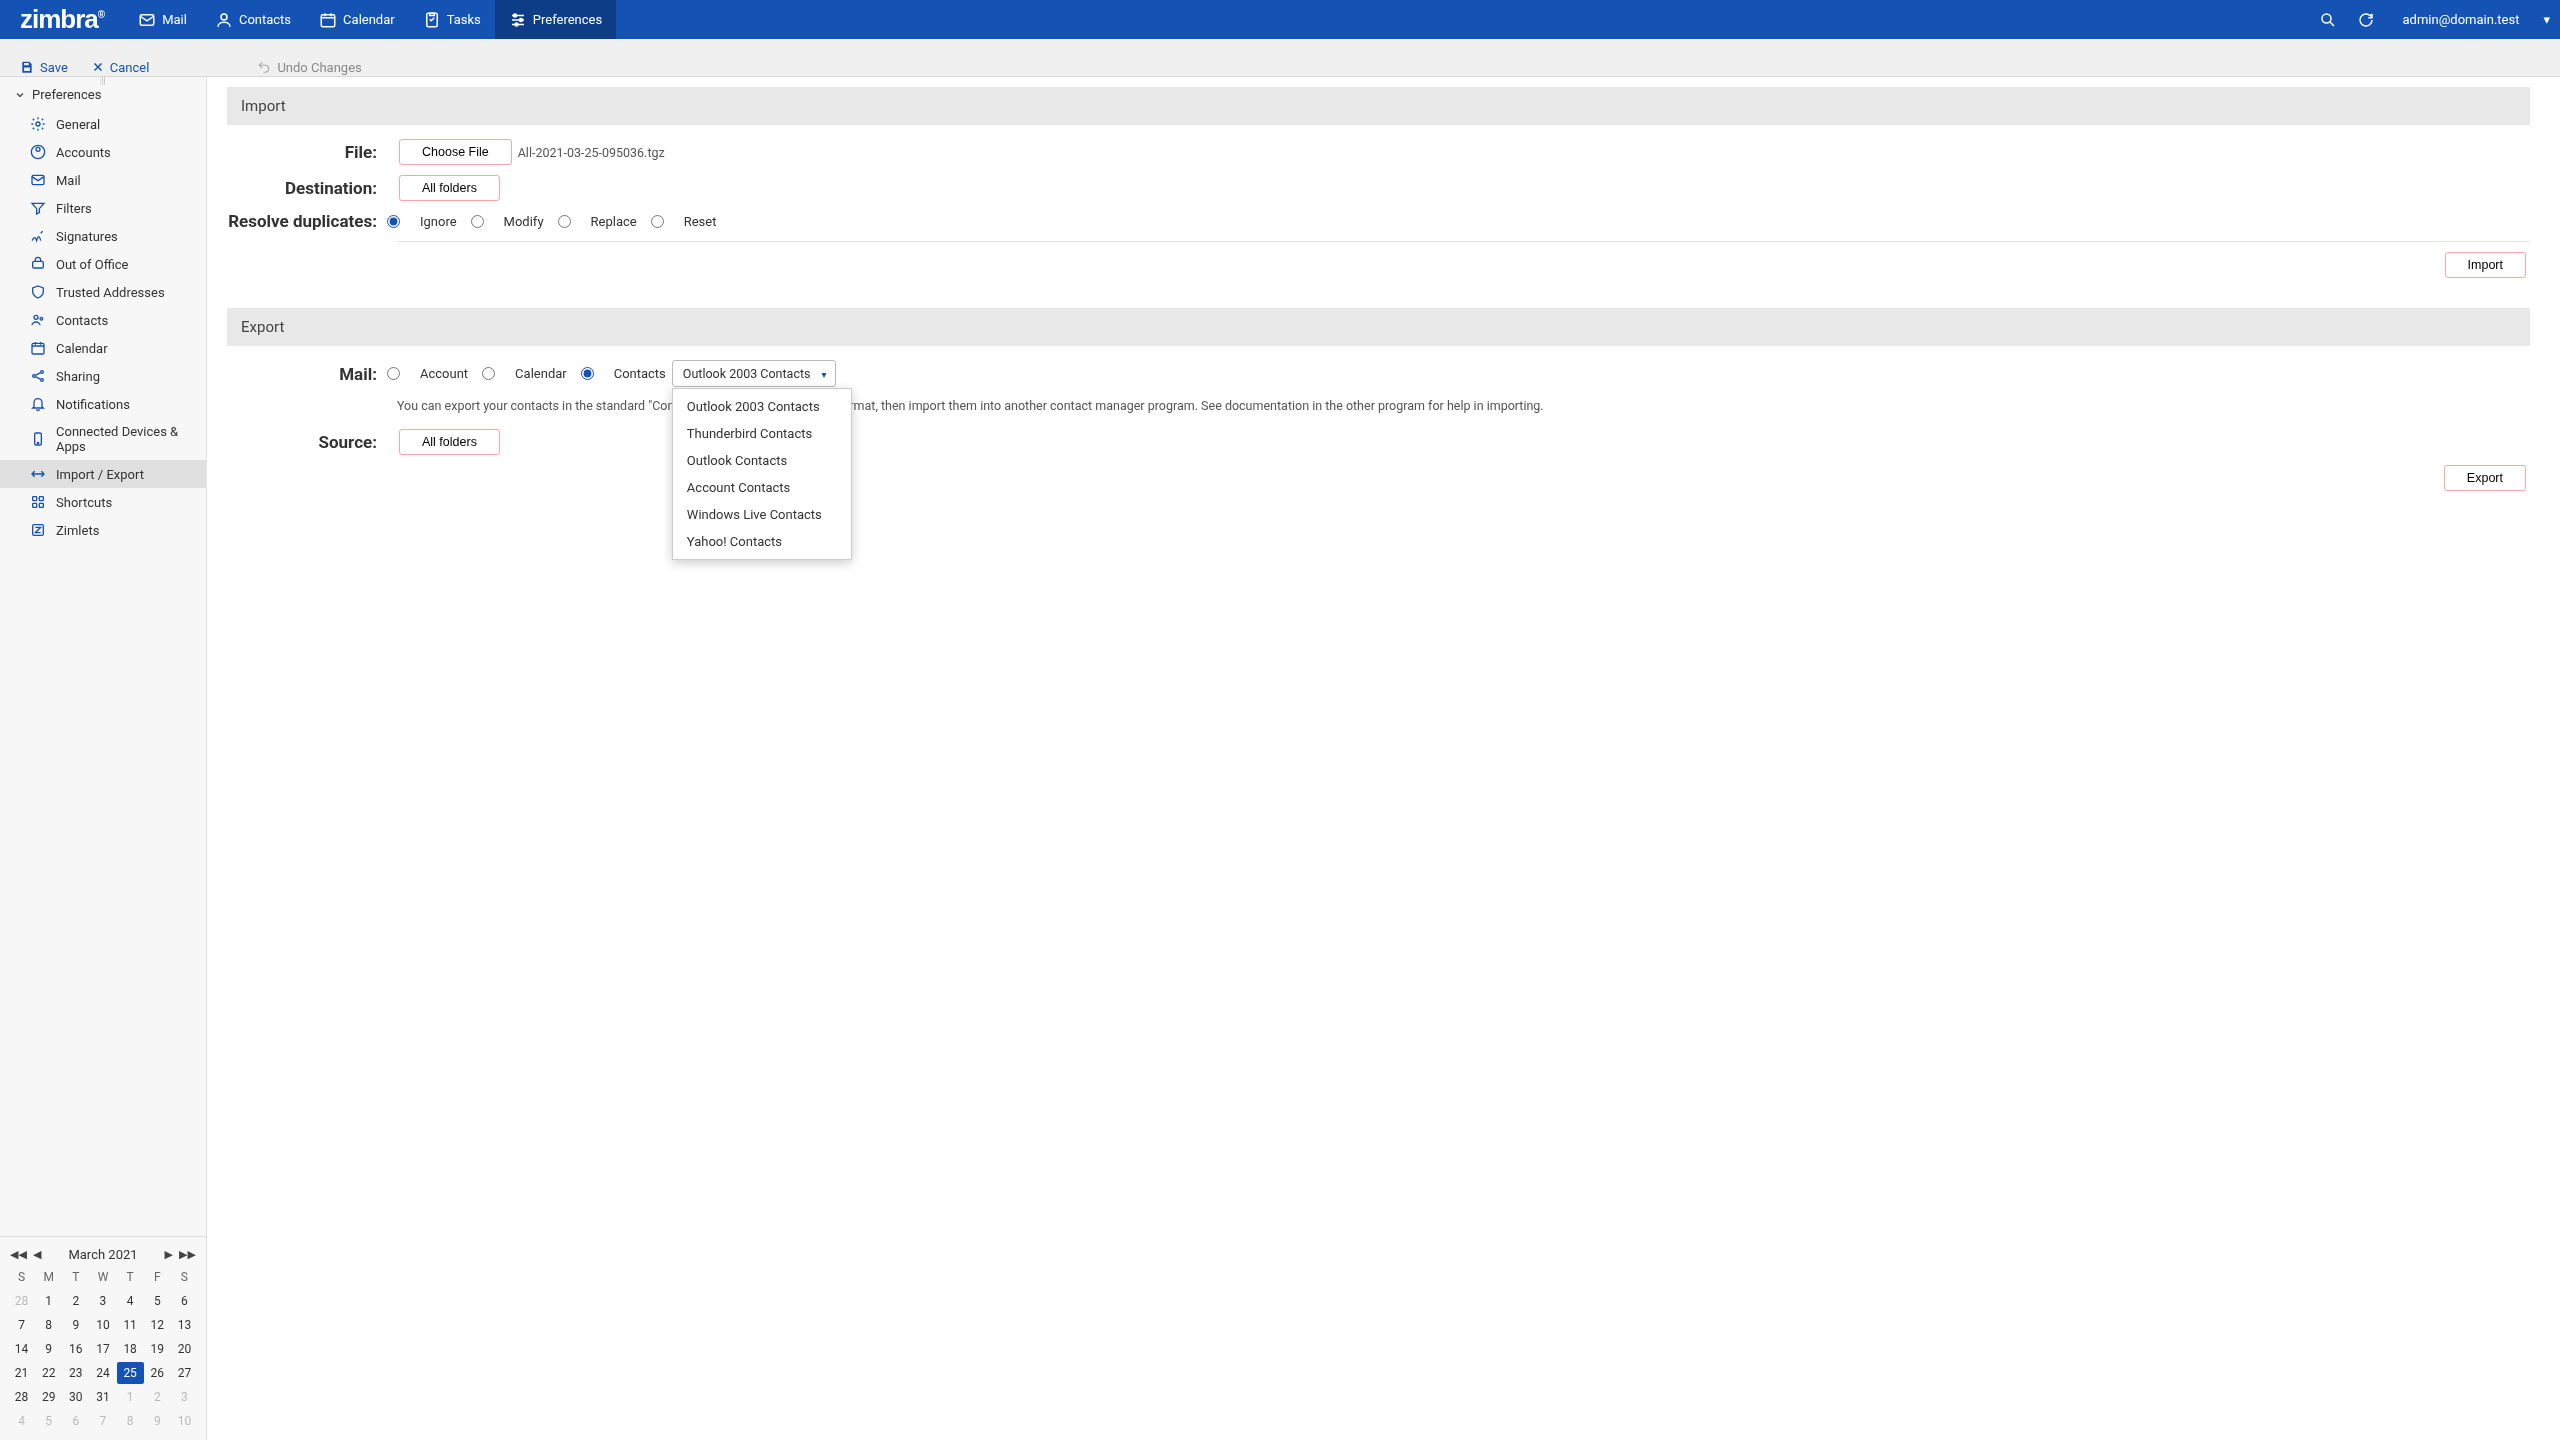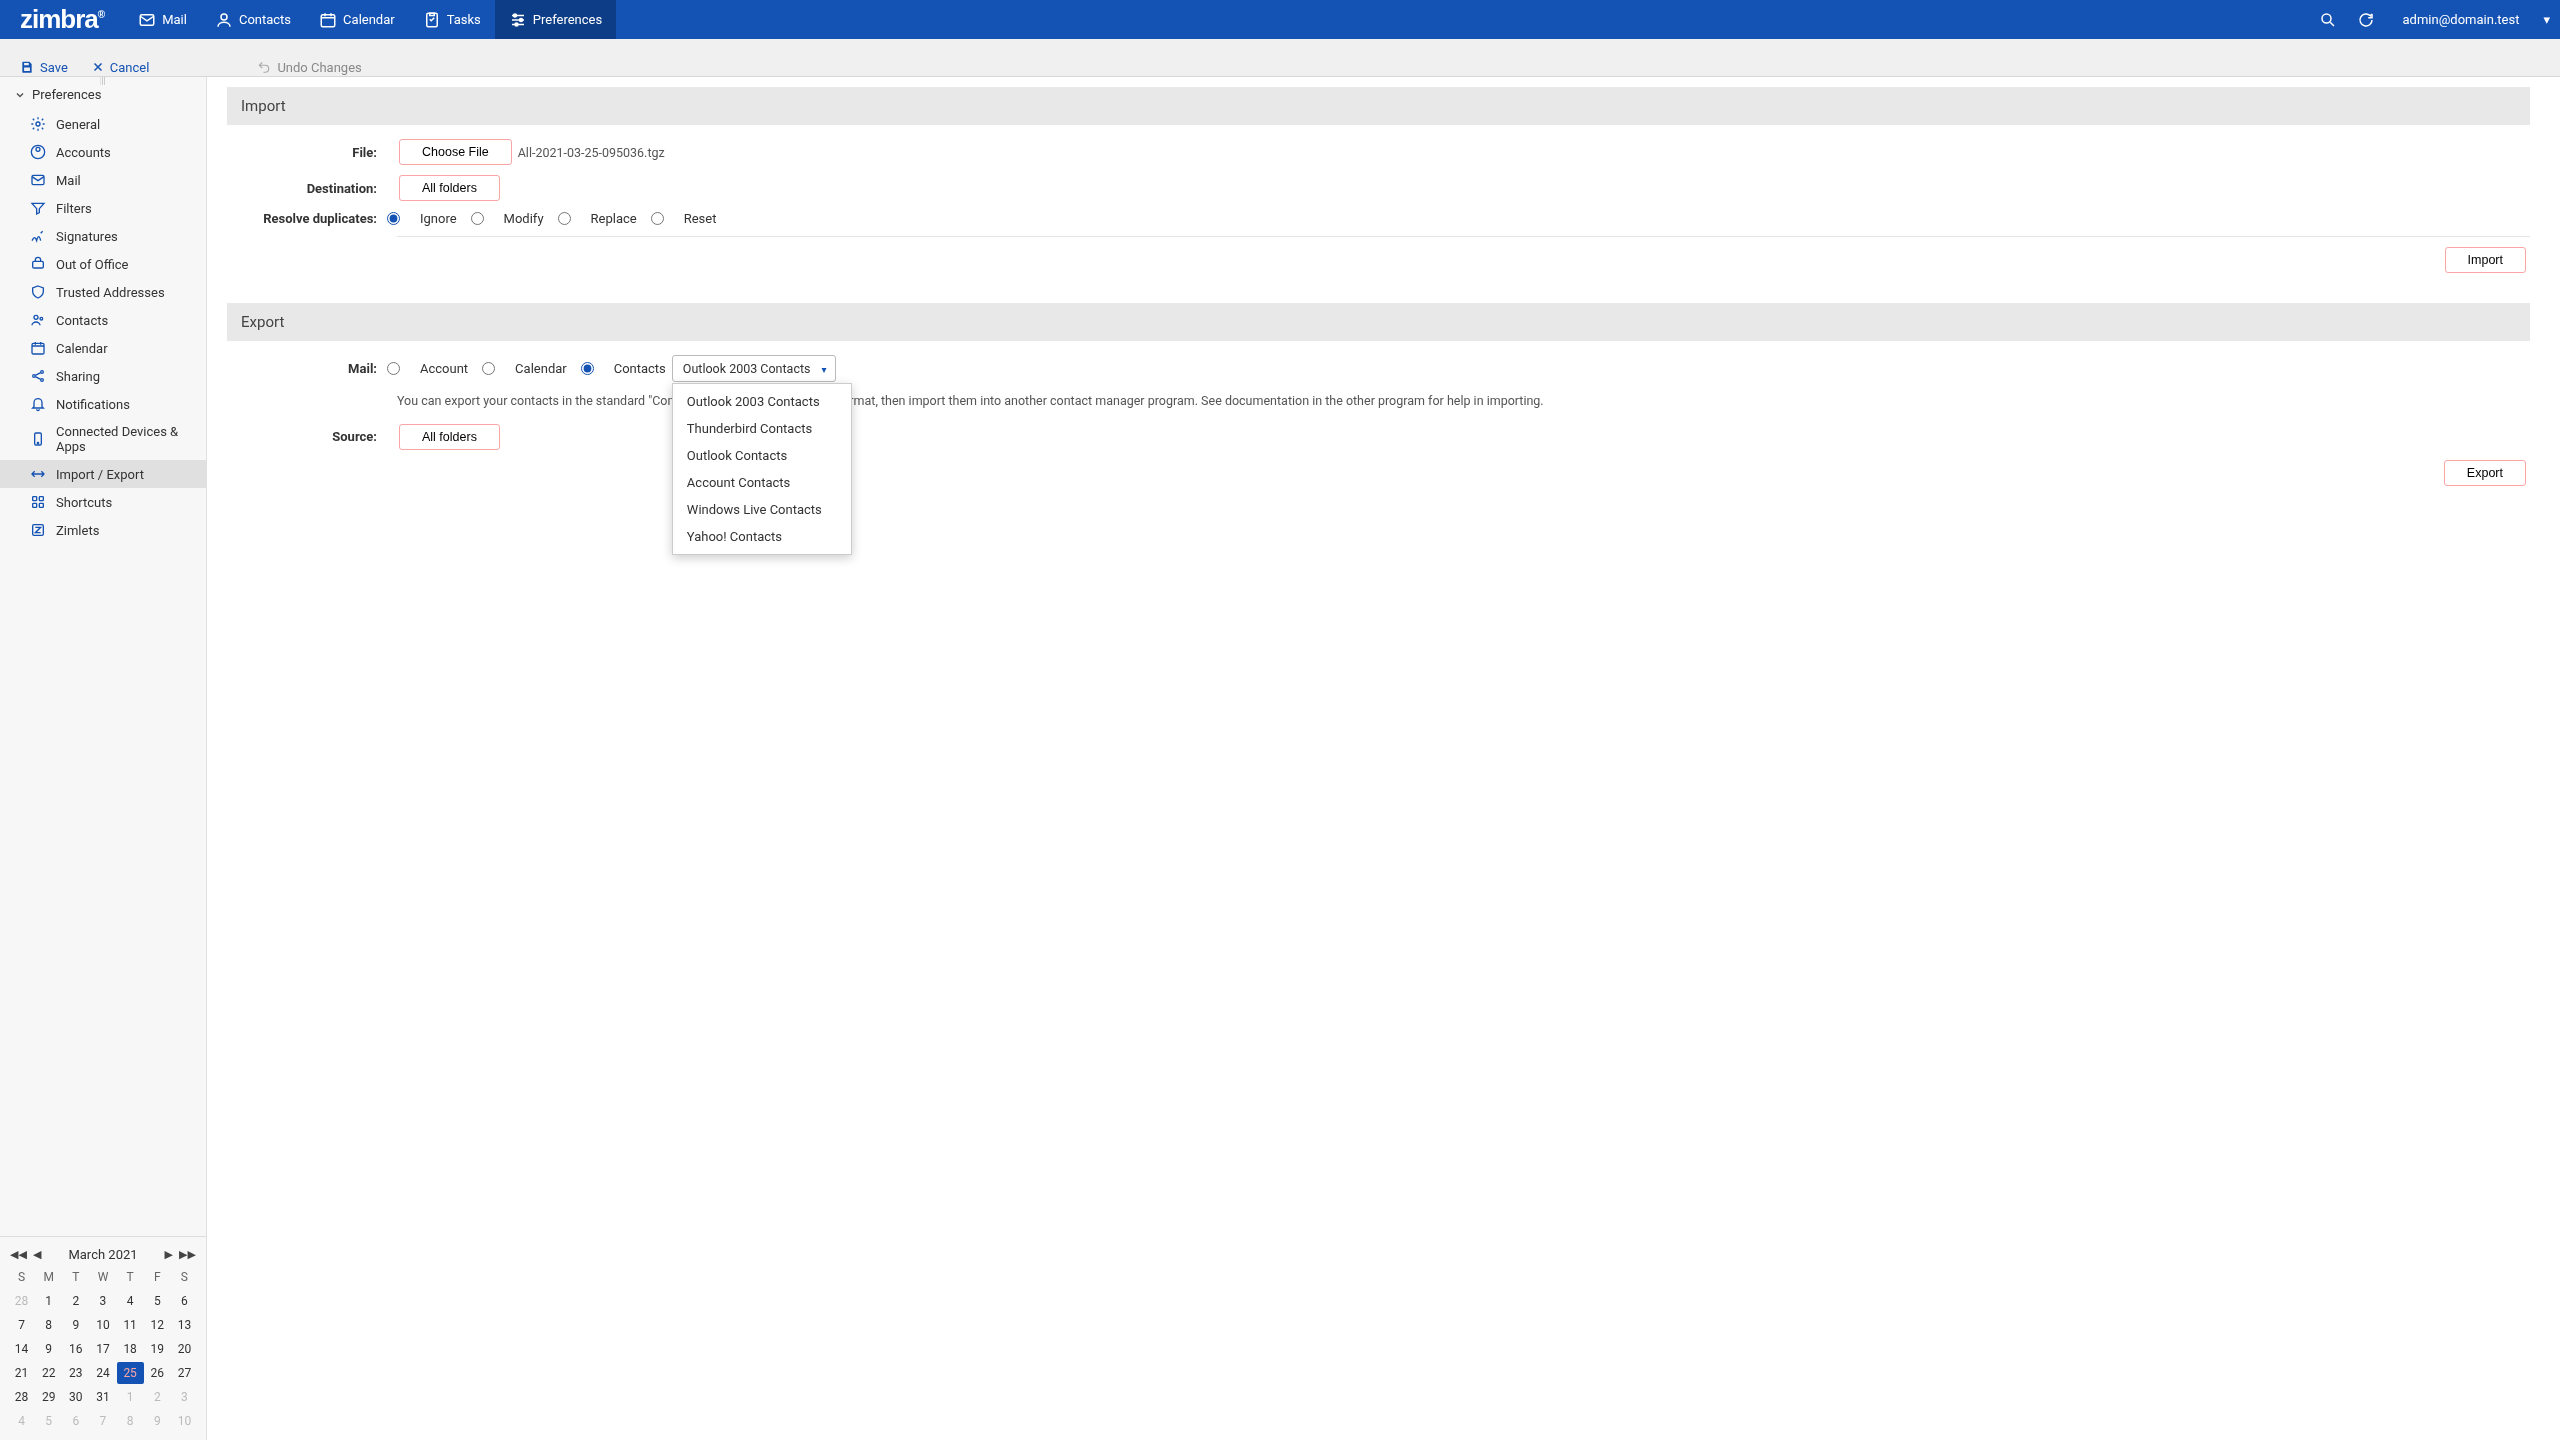--- a/index.html
+++ b/index.html
@@ -35,27 +35,27 @@
 
 .minical { border-top: 1px solid #ddd; padding: 6px 8px 8px; font-size: 12px; background: #f7f7f7; }
 .minical-head { display: flex; align-items: center; justify-content: space-between; padding: 4px 2px; }
 .minical-title { flex: 1; text-align: center; font-size: 13px; }
 .minical-nav { display:flex; gap:6px;}
 .minical-nav span { cursor: pointer; color: #444; font-size: 11px; }
 .minical-grid { display: grid; grid-template-columns: repeat(7, 1fr); text-align: center; gap: 2px 0; }
 .minical-dow { color: #666; font-size: 12px; padding: 4px 0; }
 .minical-day { padding: 4px 0; cursor: pointer; font-size: 12px; color: #333; }
 .minical-day.other { color: #bbb; }
-.minical-day.today { background: #1453b3; color: #fca5a5; border-radius: 2px; }
+.minical-day.today { background: #1453b3; color: #ffffff; border-radius: 2px; }
 
 
 .content { flex: 1; overflow-y: auto; padding: 10px 30px 30px 20px; }
 .panel-title { background: #e8e8e8; padding: 10px 14px; font-size: 15px; color: #444; margin-bottom: 14px; }
 .form-row { display: flex; align-items: center; margin-bottom: 10px; }
-.form-label { width: 160px; text-align: right; padding-right: 10px; font-weight: bold; font-size: 13px; color: #333; }
+.form-label { width: 160px; text-align: right; padding-right: 10px; font-weight: bold; font-size: 17px; color: #333; }
 .form-control { display: flex; align-items: center; gap: 6px; flex-wrap: wrap; }
 .btn { background: #fff; border: 1px solid #fca5a5; border-radius: 3px; padding: 5px 22px; font-size: 12.5px; cursor: pointer; margin-left: 12px; }
 .file-name { font-size: 12.5px; color: #555; }
 .radio-group { display: flex; gap: 14px; align-items: center; }
 .radio-group label { display: flex; align-items: center; gap: 20px; font-size: 13px; cursor: pointer; }
 .divider { border: none; border-top: 1px solid #e5e5e5; margin: 8px 0 10px 170px; }
 .checkbox-row { margin-left: 170px; display: flex; align-items: center; gap: 6px; font-size: 13px; margin-bottom: 14px; }
 .panel-actions { display: flex; justify-content: flex-end; margin-bottom: 30px; padding-right: 4px; }
 .hint { font-size: 12.5px; color: #555; margin-left: 170px; margin-bottom: 14px; line-height: 1.4; }
 

